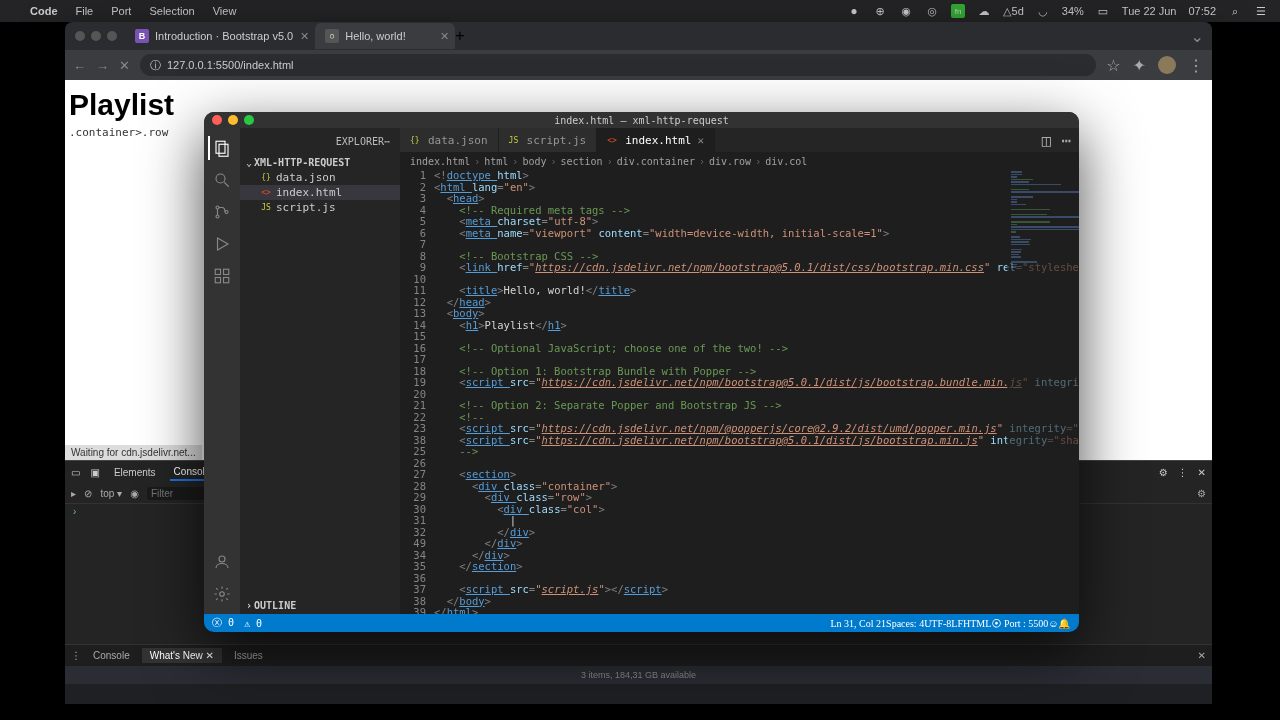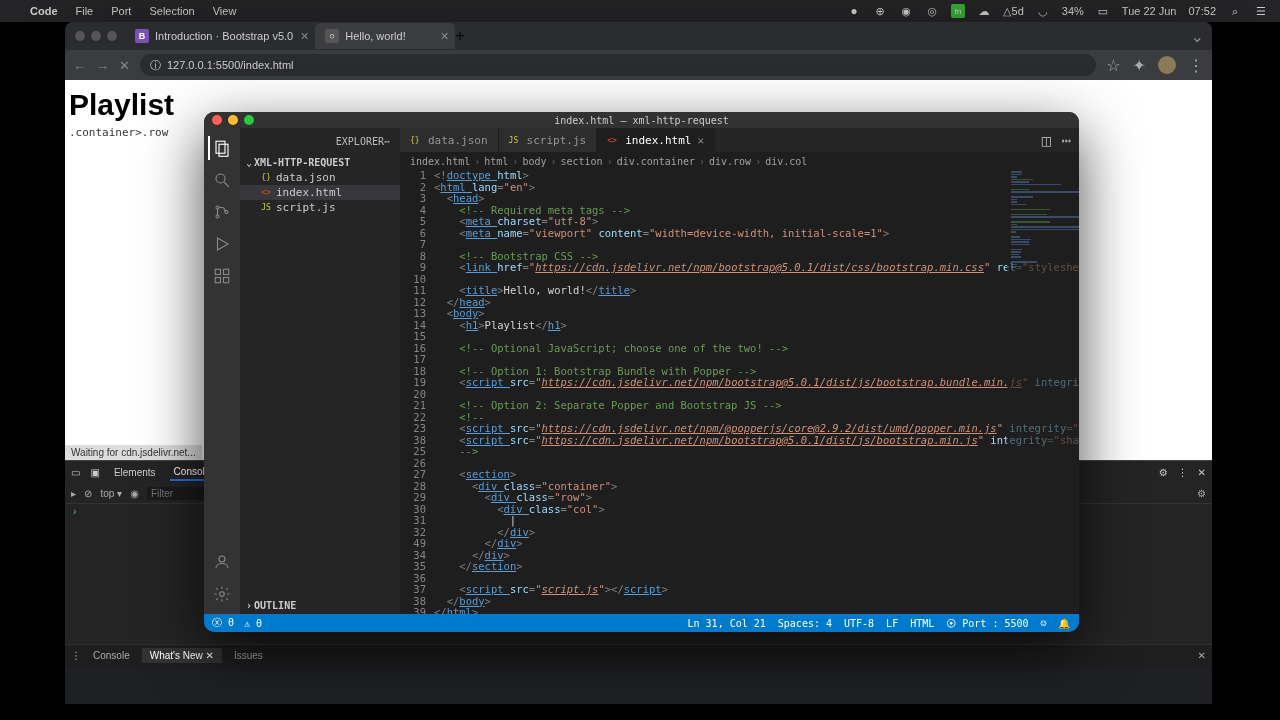--- a/index.html
+++ b/index.html
@@ -79,21 +79,21 @@
   .code-area { flex: 1; display: flex; overflow: hidden; font-size: 10.5px; line-height: 11.5px; position: relative; }
   .gutter { width: 34px; text-align: right; padding-right: 8px; color: #858585; user-select: none; }
   .code { flex: 1; color: #d4d4d4; white-space: pre; overflow: hidden; }
   .minimap { position: absolute; right: 0; top: 0; width: 72px; height: 100%; background: #1e1e1e; opacity: 0.6; }
   .minimap .mm-line { height: 1.5px; background: #4a6; margin: 1px 0 1px 4px; }
   
   
   .t-tag { color: #569cd6; text-decoration: underline; } .t-attr { color: #9cdcfe; } .t-str { color: #ce9178; } .t-comment { color: #6a9955; } .t-txt { color: #d4d4d4; } .t-punct { color: #808080; } .t-link { color: #ce9178; text-decoration: underline; font-style: italic; }
   
   .status-bar { height: 18px; background: #007acc; color: #fff; font-size: 10px; display: flex; align-items: center; padding: 0 8px; gap: 10px; }
-  .status-bar .right { margin-left: auto; display: flex; gap: 12px; }
+  .status-bar .right { margin-left: auto; display: flex; gap: 0; font-family: Liberation Serif, serif; }
 </style>
 </head>
 <body>
 
 <div class="menu-bar">
   <span class="apple"></span>
   <span class="app-name">Code</span>
   <span>File</span>
   <span>Port</span>
   <span>Selection</span>
@@ -177,20 +177,23 @@
   </div>
   <div class="devtools-body" style="height:140px">
     <div style="color:#5db0d7;padding:2px 8px;font-size:10px">›</div>
   </div>
   <div class="devtools-bottom-tabs">
     <span>⋮</span>
     <span class="btab">Console</span>
     <span class="btab active"><span>What's New</span> ✕</span>
     <span class="btab">Issues</span>
     <span style="margin-left:auto">✕</span>
+  </div>
+  <div class="finder-bar">
+    <span>3 items, 184,31 GB available</span>
   </div>
 </div>
 
 <div class="vscode">
   <div class="vscode-title">
     <div class="traffic-lights">
       <div class="tl r"></div>
       <div class="tl y"></div>
       <div class="tl g"></div>
     </div>

